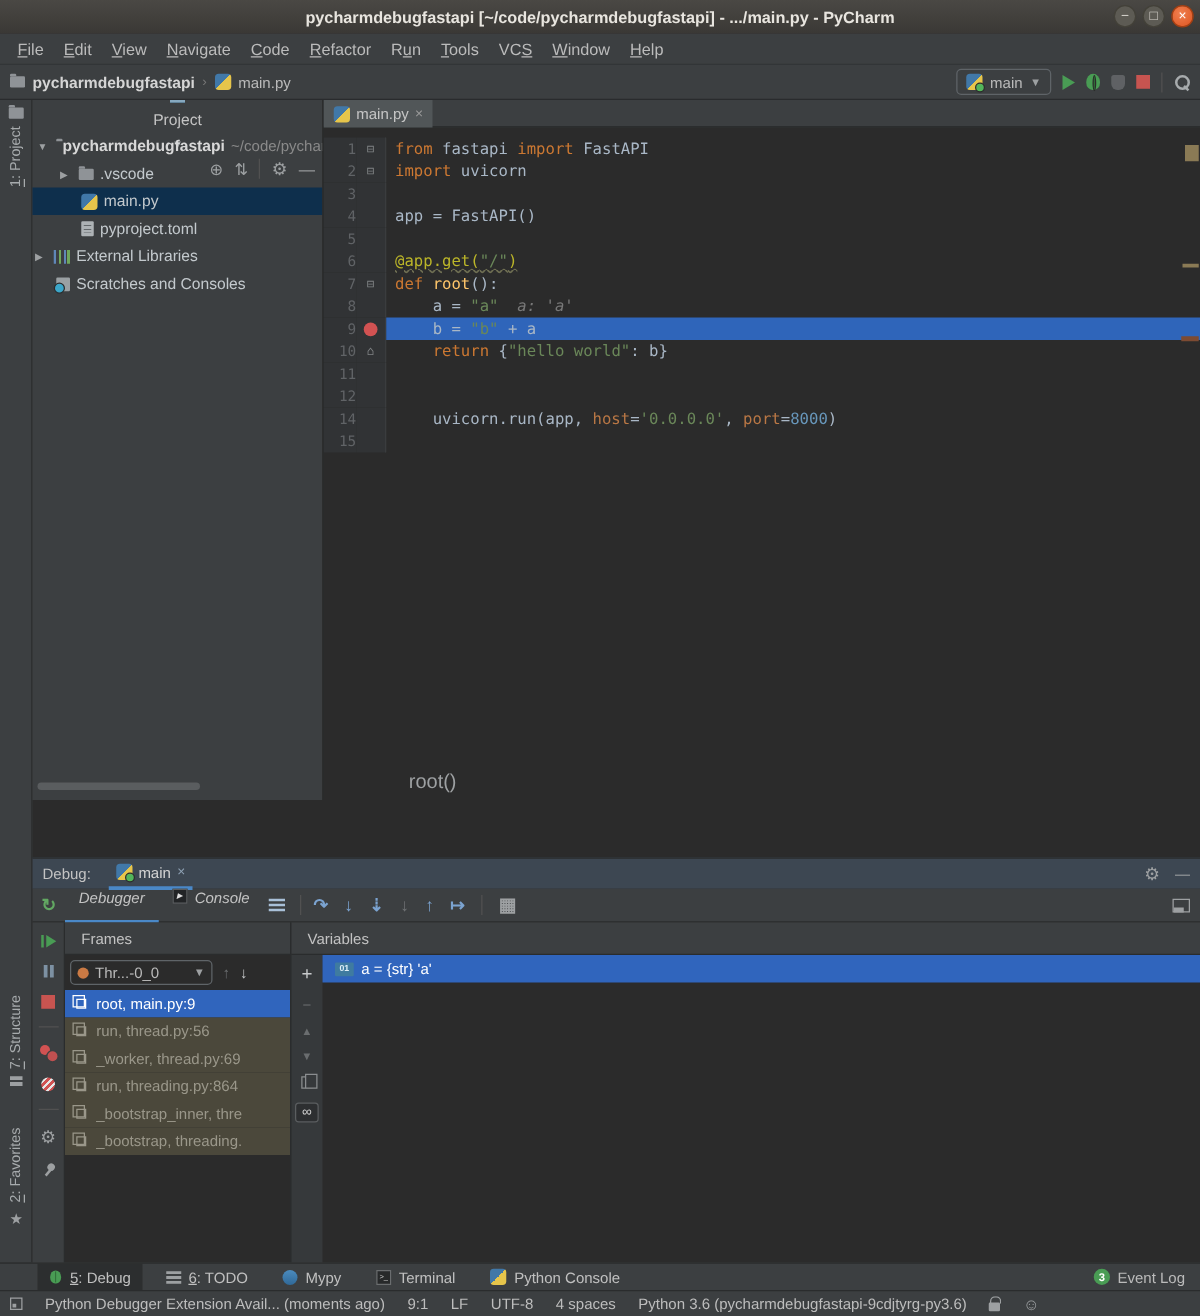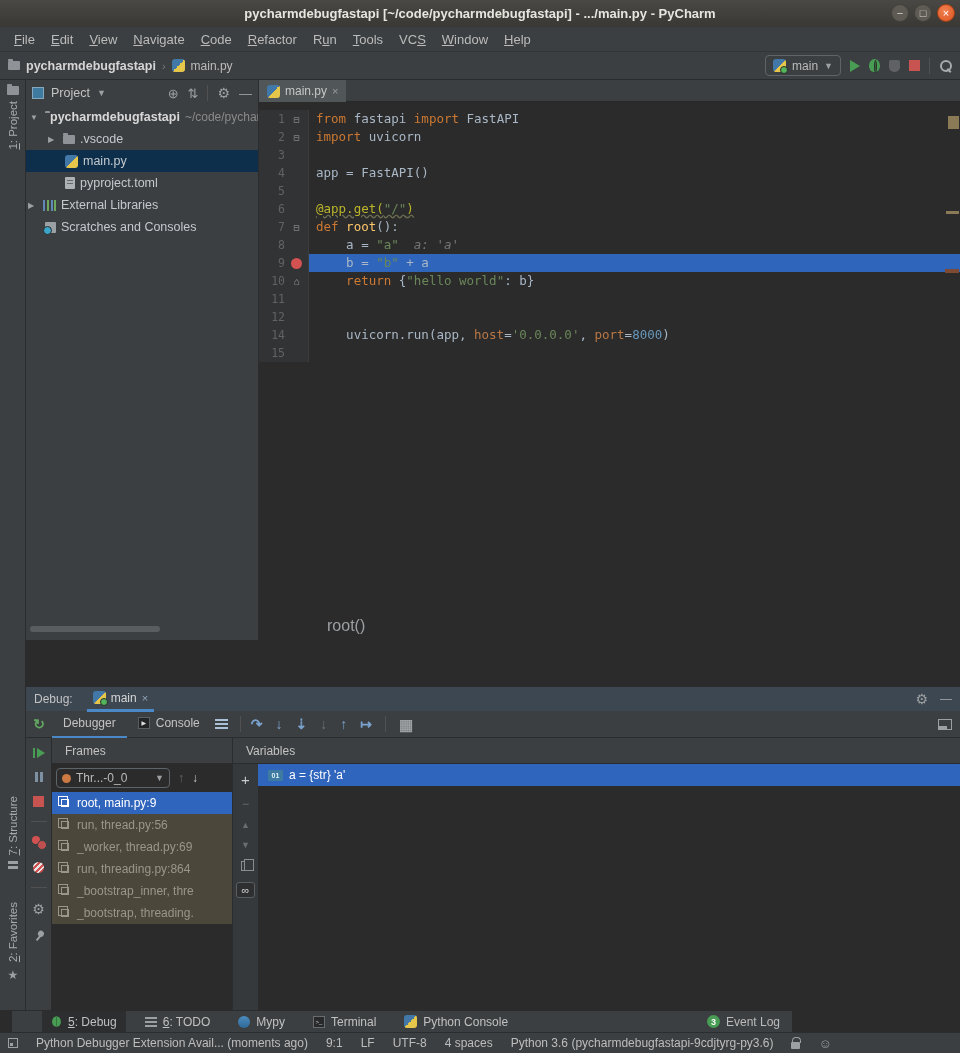--- a/index.html
+++ b/index.html
@@ -101,21 +101,21 @@
     background:repeating-linear-gradient(180deg,#9da0a2 0 3px,transparent 3px 5px); }
 
   
   #stripe { position:absolute; left:0; top:80px; width:26px; height:930px; background:#3c3f41;
     border-right:1px solid #2a2c2d; }
   .vlabel { writing-mode:vertical-rl; transform:rotate(180deg); font-size:11.5px; color:#a7abad; }
   .stripe-group { position:absolute; left:0; width:26px; display:flex; flex-direction:column; align-items:center; gap:6px; }
 
   
   #project-panel { position:absolute; left:26px; top:80px; width:232px; height:560px; background:#3c3f41; }
-  #project-header { height:26px; display:flex; align-items:center; padding:0 6px; gap:7px; }
+  #project-header { height:26px; display:flex; align-items:center; padding:0 6px; gap:7px;flex-direction:column; }
   #project-title { color:#c3c3c3; font-size:12.5px; }
   #project-header .hicons { margin-left:auto; display:flex; align-items:center; gap:9px; color:#9da0a2; font-size:13px; }
   .tree-row { height:22px; display:flex; align-items:center; gap:5px; white-space:nowrap; overflow:hidden; }
   .tree-row.selected { background:#0e2f4c; }
   .tree-arrow { color:#9da0a2; font-size:8px; width:10px; flex:none; }
   .tree-label { color:#c3c9cd; font-size:12.5px; }
   .tree-label.bold { font-weight:bold; color:#d8d8d8; }
   .tree-suffix { color:#8a8a8a; }
   #project-hscroll { position:absolute; left:4px; bottom:8px; width:130px; height:6px; background:#5a5d5f; border-radius:3px; }
 
@@ -148,21 +148,21 @@
 
   
   #debug-panel { position:absolute; left:26px; top:640px; width:934px; height:370px; background:#2b2b2b;margin-top:46px; }
   #debug-header { height:25px; background:#3d4752; display:flex; align-items:center; padding:0 8px; border-top:1px solid #2a2c2d; }
   #debug-title { color:#c3c3c3; margin-right:14px; }
   #session-tab { display:flex; align-items:center; gap:5px; height:25px; padding:0 6px; border-bottom:3px solid #4a88c7; }
   #session-tab .tab-close { color:#8fa2b5; font-size:11px; }
   #debug-header .hicons { margin-left:auto; display:flex; align-items:center; gap:12px; }
   #dbg-toolbar { height:27px; background:#3c3f41; display:flex; align-items:center; border-bottom:1px solid #2a2c2d; }
   #rerun-cell { width:26px; display:flex; justify-content:center; color:#62a862; font-weight:bold; font-size:14px; }
-  .dtab { height:27px; display:flex; align-items:center; gap:6px; padding:0 11px; color:#c3c3c3; border-bottom:2px solid transparent; }
+  .dtab { height:27px; display:flex; align-items:flex-start; gap:6px; padding:0 11px; color:#c3c3c3; border-bottom:2px solid transparent;font-style:italic; }
   .dtab.active { border-bottom-color:#4a88c7; }
   .steps { display:flex; align-items:center; gap:13px; margin-left:10px; }
   .step { color:#7ba3d0; font-size:14px; font-weight:bold; line-height:1; }
   .step.disabled { color:#6e7173; }
   #dbg-content { display:flex; height:318px; }
   #dbg-left { width:26px; background:#3c3f41; border-right:1px solid #2a2c2d; display:flex; flex-direction:column;
     align-items:center; padding-top:10px; gap:14px; }
   .dbg-sep { width:16px; height:1px; background:#515151; }
   #frames-col { width:181px; border-right:1px solid #2a2c2d; display:flex; flex-direction:column; position:relative; }
   .col-header { height:26px; background:#3c3f41; border-bottom:1px solid #2a2c2d; display:flex; align-items:center;
@@ -182,21 +182,21 @@
   #vars-body { flex:1; display:flex; }
   #watch-strip { width:25px; background:#36393b; display:flex; flex-direction:column; align-items:center;
     padding-top:8px; gap:11px; }
   .wbt { color:#6a6d6f; font-size:12px; line-height:1; }
   .wbt.lit { color:#c8cacc; font-size:15px; }
   #vars-list { flex:1; }
   .var-row { height:22px; display:flex; align-items:center; gap:6px; padding-left:10px; color:#fff; }
   .var-row.selected { background:#3065bd; }
 
   
-  #bottombar { position:absolute; left:12px; top:1010px; width:780px; height:22px; background:#3c3f41;
+  #bottombar { position:absolute; left:0; top:1010px; width:960px; height:22px; background:#3c3f41;
     border-top:1px solid #2a2c2d; display:flex; align-items:center; }
   .bb-item { display:flex; align-items:center; gap:6px; height:22px; padding:0 9px; color:#c0c0c0; font-size:12px; }
   .bb-item.active { background:#2c2e2f; }
   .bb-item u { text-decoration:underline; }
   #event-log { margin-left:auto; margin-right:12px; display:flex; align-items:center; gap:6px; }
   #statusbar { position:absolute; left:0; top:1032px; width:960px; height:21px; background:#3c3f41;
     border-top:1px solid #2a2c2d; display:flex; align-items:center; gap:18px; padding:0 8px; color:#bdbdbd; }
   #statusbar .msg { color:#bdbdbd; }
   .hector { color:#9da0a2; font-size:13px; }
 </style>

